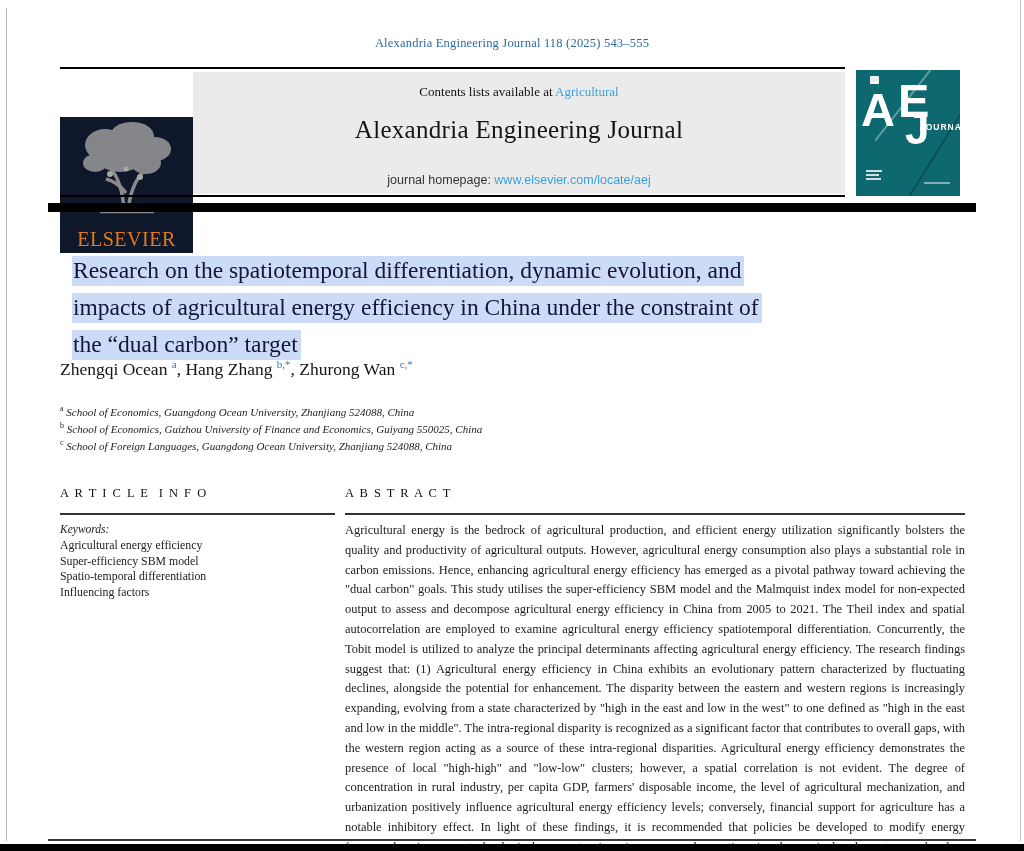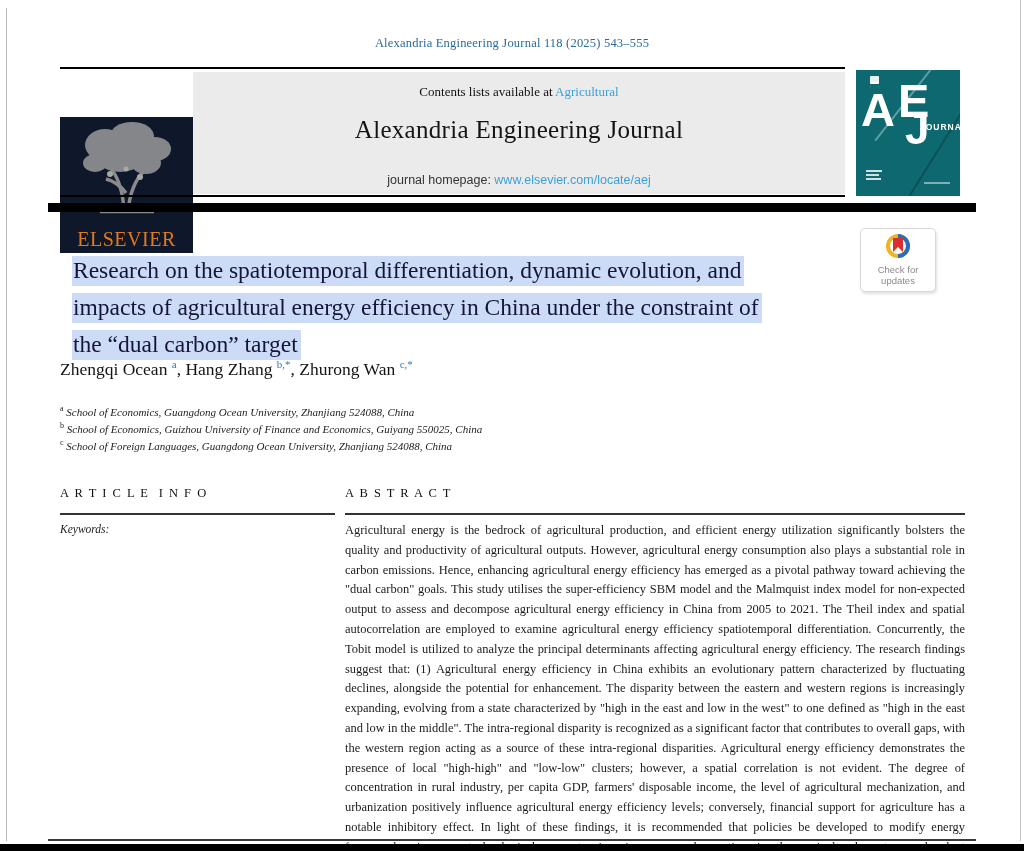--- a/index.html
+++ b/index.html
@@ -130,51 +130,46 @@
     <span class="ltr ltrJ">J</span>
     <span class="journal-word">JOURNAL</span>
     <div class="mark" style="left:10px;top:100px;width:16px;"></div>
     <div class="mark" style="left:10px;top:104px;width:13px;"></div>
     <div class="mark" style="left:10px;top:108px;width:15px;"></div>
     <div class="mark" style="left:68px;top:112px;width:26px;opacity:.6;"></div>
   </div>
 
   <div class="black-bar"></div>
 
-  <div class="badge">
-    <svg width="30" height="28" viewBox="0 0 30 28" style="margin-top:3px;">
-      <circle cx="15" cy="14" r="10" fill="none" stroke="#f0b323" stroke-width="4"></circle>
-      <path d="M15,4 a10,10 0 0 1 0,20" fill="none" stroke="#2a6ebb" stroke-width="4"></path>
-      <path d="M10,6 h10 v14 l-5,-5 l-5,5 z" fill="#d5322f"></path>
-    </svg>
-    <div class="badge-text">
-      <div>Check for</div>
-      <div>updates</div>
-    </div>
-  </div>
 
   <div class="title-block">
     <span class="title-line"><span class="hl">Research on the spatiotemporal differentiation, dynamic evolution, and</span></span>
     <span class="title-line"><span class="hl">impacts of agricultural energy efficiency in China under the constraint of</span></span>
     <span class="title-line"><span class="hl">the “dual carbon” target</span></span>
   </div>
 
   <div class="authors">
     <span><span>Zhengqi Ocean</span> <sup>a</sup><span>, </span></span><span><span>Hang Zhang</span> <sup>b,*</sup><span>, </span></span><span><span>Zhurong Wan</span> <sup>c,*</sup><span></span></span>
   </div>
 
   <div class="affils">
     <div><sup>a</sup><span> School of Economics, Guangdong Ocean University, Zhanjiang 524088, China</span></div>
     <div><sup>b</sup><span> School of Economics, Guizhou University of Finance and Economics, Guiyang 550025, China</span></div>
     <div><sup>c</sup><span> School of Foreign Languages, Guangdong Ocean University, Zhanjiang 524088, China</span></div>
   </div>
 
   <div class="col-head" style="left:60px;top:486px;">A R T I C L E  I N F O</div>
   <div class="col-rule" style="left:60px;top:513px;width:275px;"></div>
   <div class="keywords-label">Keywords:</div>
+  <div class="keywords-list">
+    <div>Agricultural energy efficiency</div>
+    <div>Super-efficiency SBM model</div>
+    <div>Spatio-temporal differentiation</div>
+    <div>Influencing factors</div>
+  </div>
 
   <div class="col-head" style="left:345px;top:486px;">A B S T R A C T</div>
   <div class="col-rule" style="left:345px;top:513px;width:620px;"></div>
   <div class="abstract-text">Agricultural energy is the bedrock of agricultural production, and efficient energy utilization significantly bolsters the quality and productivity of agricultural outputs. However, agricultural energy consumption also plays a substantial role in carbon emissions. Hence, enhancing agricultural energy efficiency has emerged as a pivotal pathway toward achieving the "dual carbon" goals. This study utilises the super-efficiency SBM model and the Malmquist index model for non-expected output to assess and decompose agricultural energy efficiency in China from 2005 to 2021. The Theil index and spatial autocorrelation are employed to examine agricultural energy efficiency spatiotemporal differentiation. Concurrently, the Tobit model is utilized to analyze the principal determinants affecting agricultural energy efficiency. The research findings suggest that: (1) Agricultural energy efficiency in China exhibits an evolutionary pattern characterized by fluctuating declines, alongside the potential for enhancement. The disparity between the eastern and western regions is increasingly expanding, evolving from a state characterized by "high in the east and low in the west" to one defined as "high in the east and low in the middle". The intra-regional disparity is recognized as a significant factor that contributes to overall gaps, with the western region acting as a source of these intra-regional disparities. Agricultural energy efficiency demonstrates the presence of local "high-high" and "low-low" clusters; however, a spatial correlation is not evident. The degree of concentration in rural industry, per capita GDP, farmers' disposable income, the level of agricultural mechanization, and urbanization positively influence agricultural energy efficiency levels; conversely, financial support for agriculture has a notable inhibitory effect. In light of these findings, it is recommended that policies be developed to modify energy frameworks, improve technological competencies, increase agglomeration in the agricultural sector, and adopt regionalisation approaches.</div>
 
   <div class="bottom-rule"></div>
   <div class="bottom-black"></div>
 </div>
 
 </body></html>

